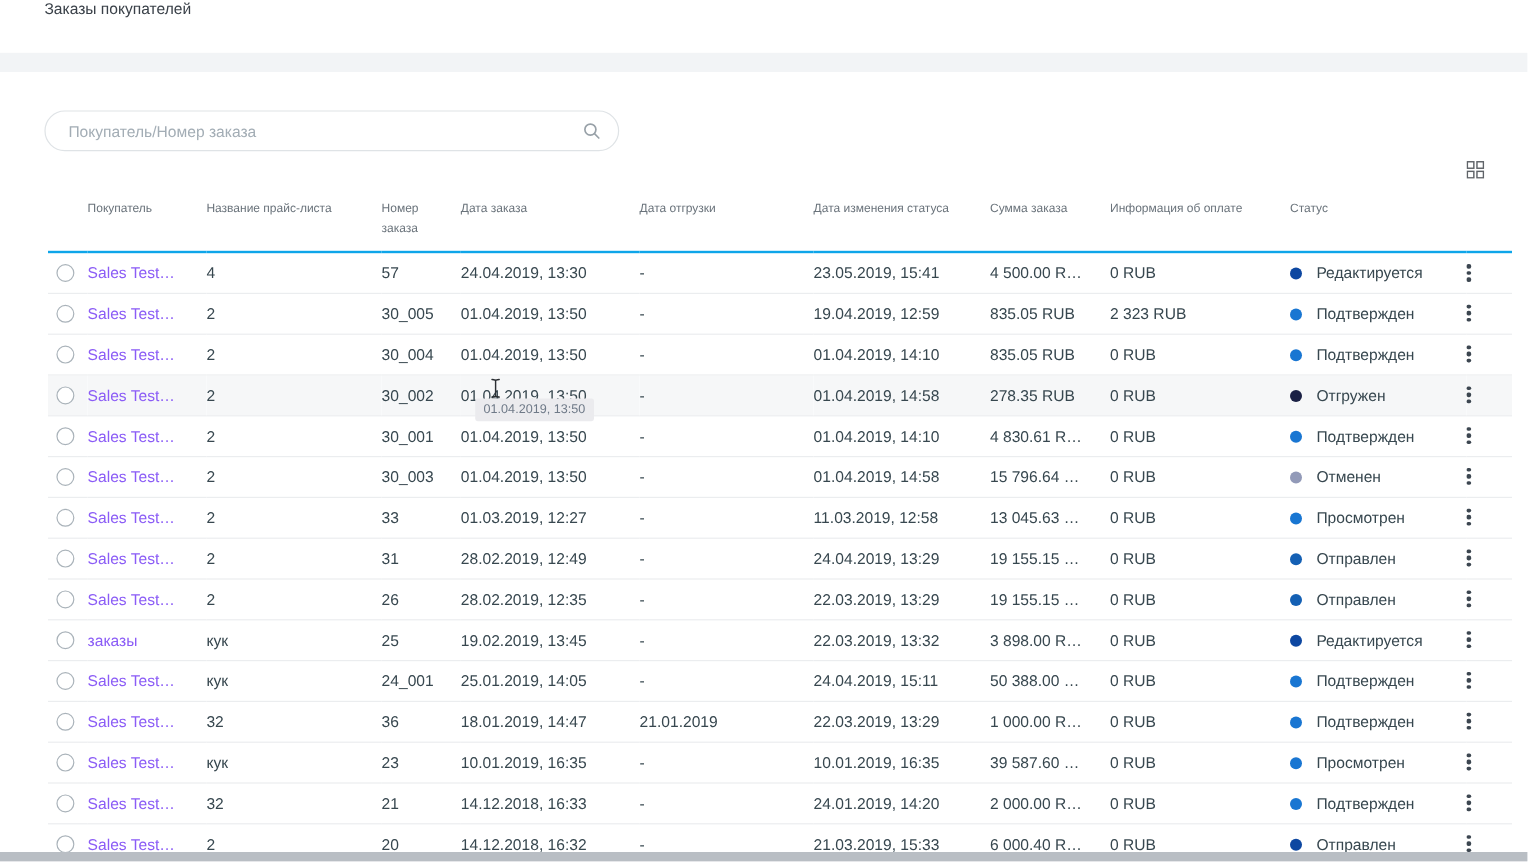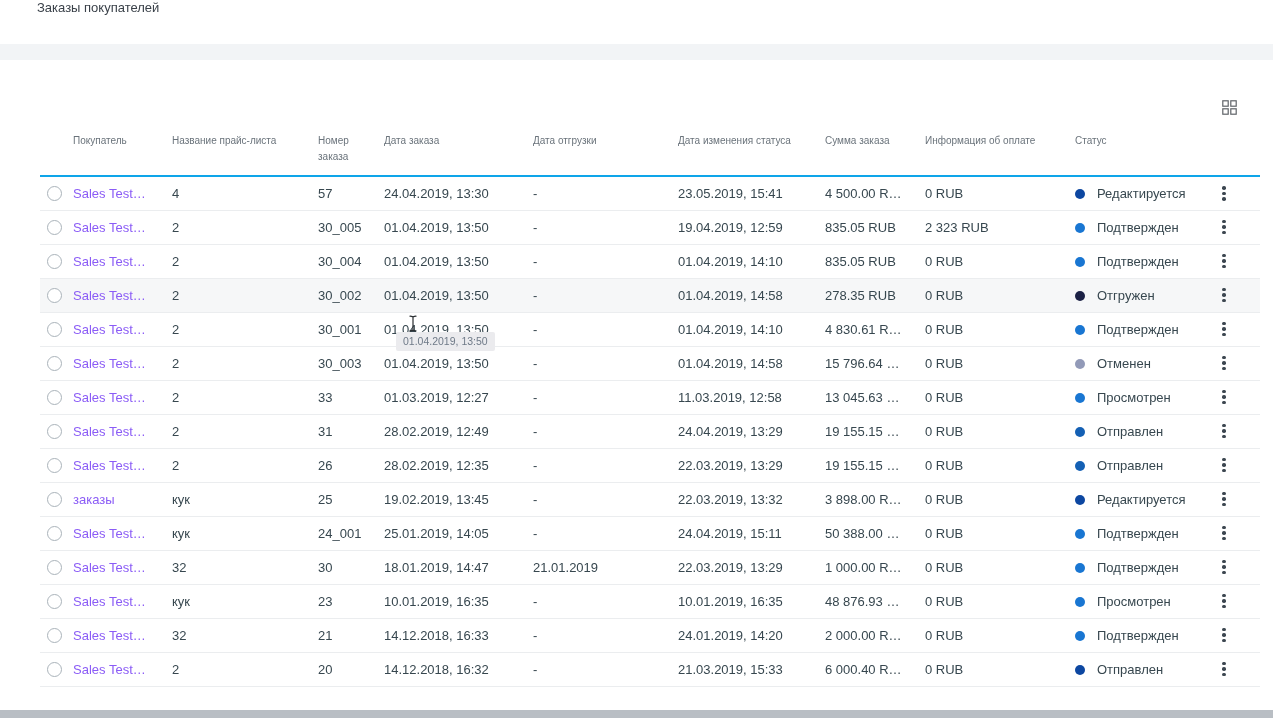--- a/index.html
+++ b/index.html
@@ -138,20 +138,29 @@
 </head>
 <body>
 
 <div class="topbar">
   <span class="title">Заказы покупателей</span>
 </div>
 <div class="band"></div>
 
 <div class="content">
 
+  <div class="search-box">
+    <input type="text" placeholder="Покупатель/Номер заказа" style="">
+    <span class="search-icon">
+      <svg width="16" height="16" viewBox="0 0 16 16">
+        <circle cx="7" cy="7" r="4.6" fill="none" stroke="#98a1a8" stroke-width="1.4"></circle>
+        <line x1="10.4" y1="10.4" x2="14" y2="14" stroke="#98a1a8" stroke-width="1.4" stroke-linecap="round"></line>
+      </svg>
+    </span>
+  </div>
 
   <div class="icon-row">
     <span class="columns-btn">
       <svg width="15" height="15" viewBox="0 0 15 15">
         <rect x="0.8" y="0.8" width="5.4" height="5.4" fill="none" stroke="#5f6368" stroke-width="1.2"></rect>
         <rect x="8.8" y="0.8" width="5.4" height="5.4" fill="none" stroke="#5f6368" stroke-width="1.2"></rect>
         <rect x="0.8" y="8.8" width="5.4" height="5.4" fill="none" stroke="#5f6368" stroke-width="1.2"></rect>
         <rect x="8.8" y="8.8" width="5.4" height="5.4" fill="none" stroke="#5f6368" stroke-width="1.2"></rect>
       </svg>
     </span>
@@ -393,21 +402,21 @@
               <i></i>
               <i></i>
               <i></i>
             </span>
     </td>
   </tr>
         <tr>
     <td class="c-check"><span class="checkbox"></span></td>
     <td><a class="link">Sales Test…</a></td>
     <td>32</td>
-    <td>30</td>
+    <td>36</td>
     <td>18.01.2019, 14:47</td>
     <td>21.01.2019</td>
     <td>22.03.2019, 13:29</td>
     <td>1 000.00 R…</td>
     <td>0 RUB</td>
     <td class="c-status"><span class="dot" style="background: rgb(25, 118, 210);"></span><span class="status-label">Подтвержден</span></td>
     <td class="c-menu">
       <span class="kebab">
               <i></i>
               <i></i>
@@ -416,21 +425,21 @@
     </td>
   </tr>
         <tr>
     <td class="c-check"><span class="checkbox"></span></td>
     <td><a class="link">Sales Test…</a></td>
     <td>кук</td>
     <td>23</td>
     <td>10.01.2019, 16:35</td>
     <td>-</td>
     <td>10.01.2019, 16:35</td>
-    <td>48 876.93 …</td>
+    <td>39 587.60 …</td>
     <td>0 RUB</td>
     <td class="c-status"><span class="dot" style="background: rgb(25, 118, 210);"></span><span class="status-label">Просмотрен</span></td>
     <td class="c-menu">
       <span class="kebab">
               <i></i>
               <i></i>
               <i></i>
             </span>
     </td>
   </tr>

